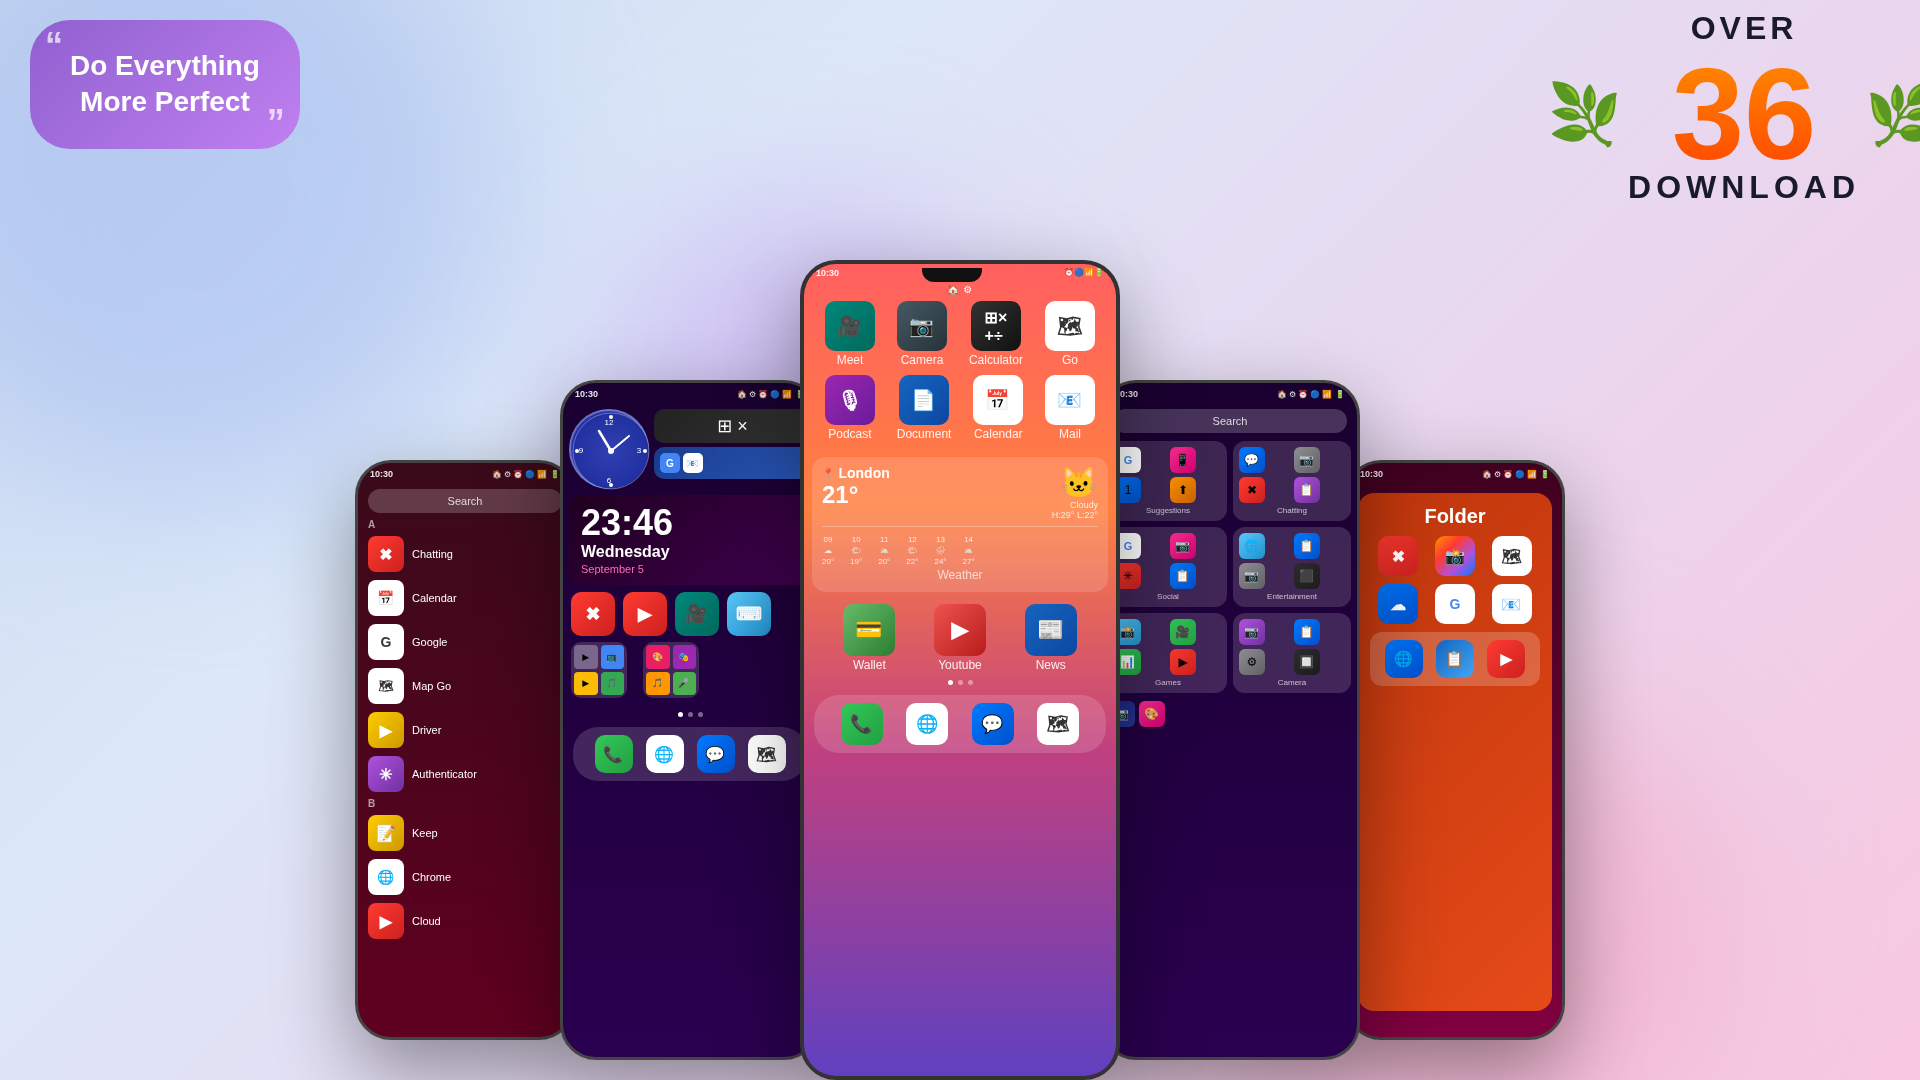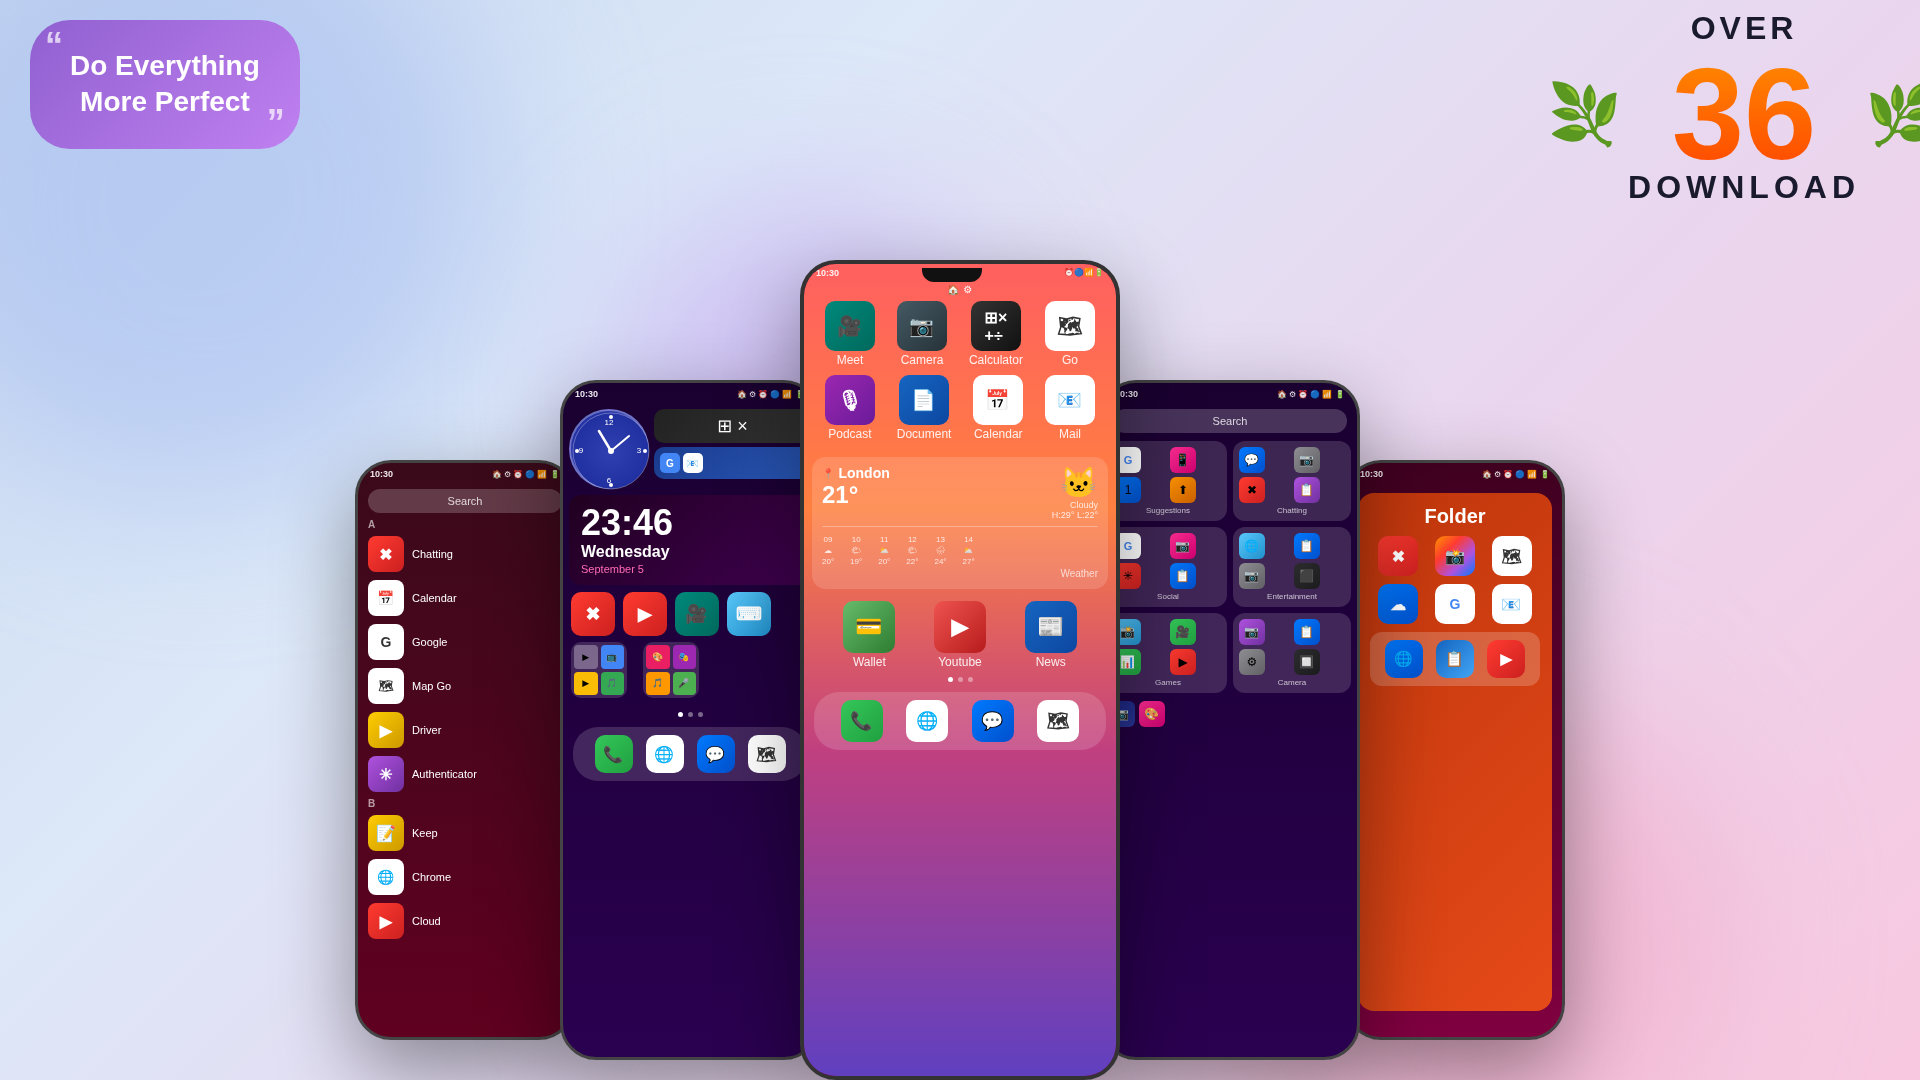--- a/index.html
+++ b/index.html
@@ -313,21 +313,21 @@
       overflow: hidden;
     }
     .weather-hour {
       display: flex;
       flex-direction: column;
       align-items: center;
       gap: 2px;
       font-size: 8px;
       color: rgba(255,255,255,0.8);
     }
-    .weather-label { font-size: 10px; color: rgba(255,255,255,0.7); text-align: right; padding: 2px 0; }
+    .weather-label { font-size: 12px; color: rgba(255,255,255,0.7); text-align: center; padding: 2px 0; }
 
     
     .dock {
       display: flex;
       justify-content: space-around;
       padding: 8px 15px;
       background: rgba(255,255,255,0.15);
       border-radius: 25px;
       margin: 6px 10px;
     }

